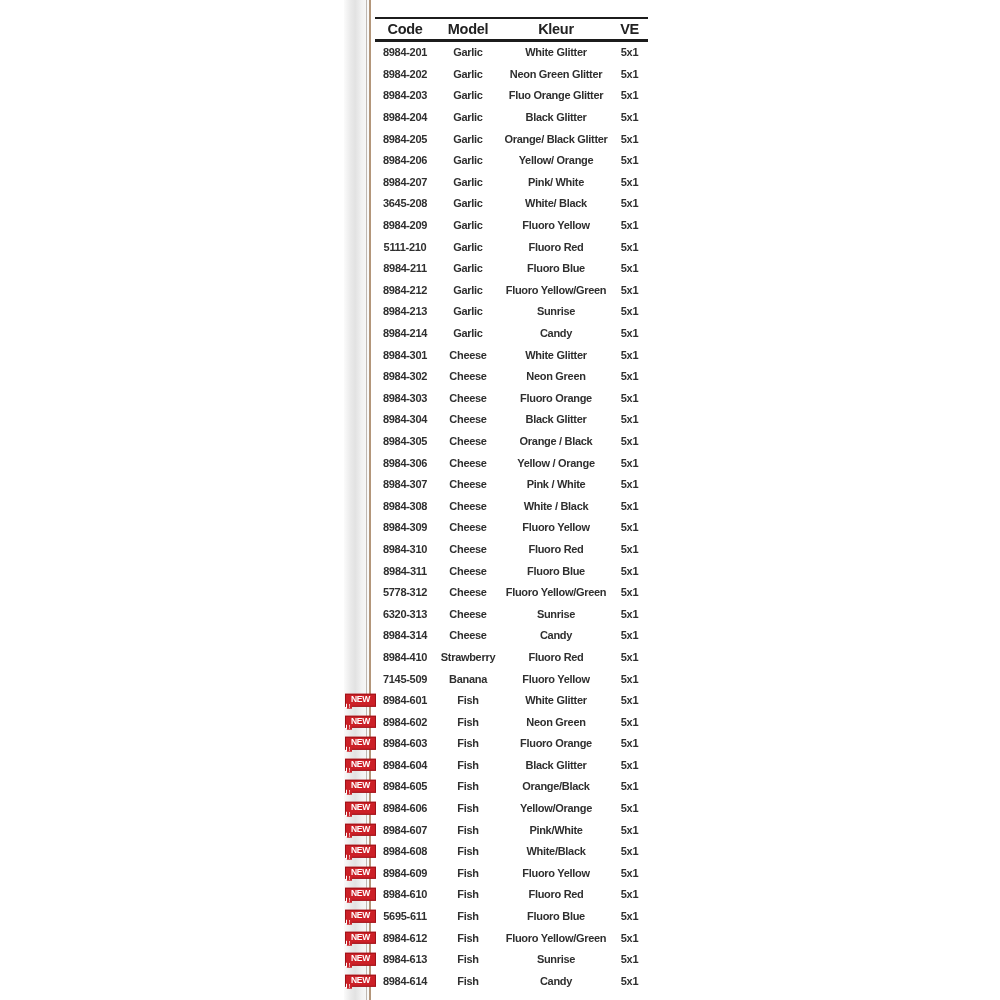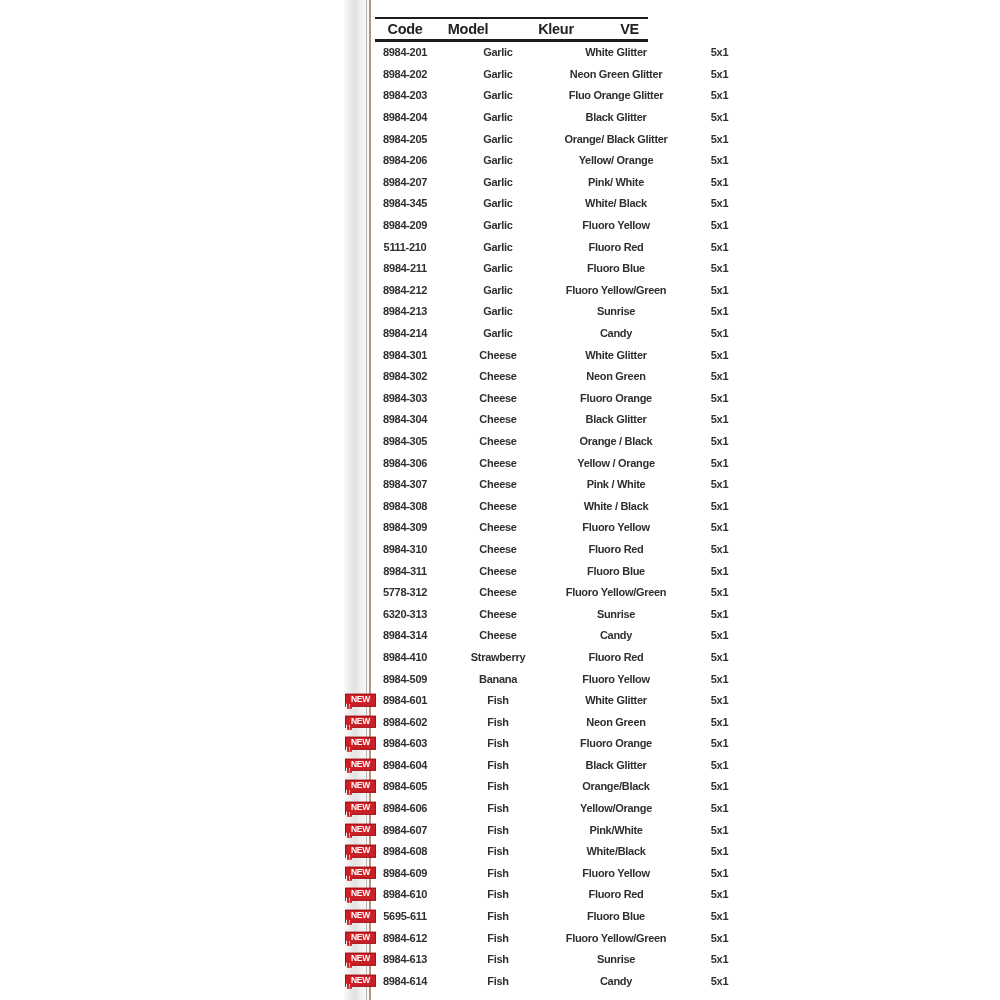--- a/index.html
+++ b/index.html
@@ -23,21 +23,21 @@
   .catalog-table { position:absolute; left:375px; top:17px; width:273px; color:var(--text,#2f2f2f); }
   .rule-top  { height:2px;   background:var(--line,#1c1c1c); }
   .rule-head { height:2.5px; background:var(--line,#1c1c1c); }
 
   .head-row, .row {
     display:grid; grid-template-columns:60px 66px 110px 37px;
     align-items:center; text-align:center;
   }
   .head-row { height:20px; font-weight:700; font-size:14.5px; letter-spacing:-.3px; color:#222; }
   .rows { position:relative; }
-  .row  { position:relative; height:21.6px; font-weight:700; font-size:11px; letter-spacing:-.3px;gap:30px; }
+  .row  { position:relative; height:21.6px; font-weight:700; font-size:11px; letter-spacing:-.3px; }
   .cell { white-space:nowrap; }
 
   
   .badge {
     position:absolute; left:-30px; top:50%; transform:translateY(-50%);
     width:31px; height:12.5px; display:flex; align-items:stretch;
     background:var(--badge-red,#cc2027); border:1px solid #9e1218;
     z-index:2;
     flex-direction:column;
   }
@@ -119,21 +119,21 @@
     <div class="row">
 
       <span class="cell code">8984-207</span>
       <span class="cell model">Garlic</span>
       <span class="cell kleur">Pink/ White</span>
       <span class="cell ve">5x1</span>
     </div>
 
     <div class="row">
 
-      <span class="cell code">8984-345</span>
+      <span class="cell code">3645-208</span>
       <span class="cell model">Garlic</span>
       <span class="cell kleur">White/ Black</span>
       <span class="cell ve">5x1</span>
     </div>
 
     <div class="row">
 
       <span class="cell code">8984-209</span>
       <span class="cell model">Garlic</span>
       <span class="cell kleur">Fluoro Yellow</span>
@@ -295,21 +295,21 @@
     <div class="row">
 
       <span class="cell code">8984-410</span>
       <span class="cell model">Strawberry</span>
       <span class="cell kleur">Fluoro Red</span>
       <span class="cell ve">5x1</span>
     </div>
 
     <div class="row">
 
-      <span class="cell code">8984-509</span>
+      <span class="cell code">7145-509</span>
       <span class="cell model">Banana</span>
       <span class="cell kleur">Fluoro Yellow</span>
       <span class="cell ve">5x1</span>
     </div>
 
     <div class="row">
       <span class="badge">
         <span class="badge-text">NEW</span>
         <span class="badge-end">!</span>
       </span>

